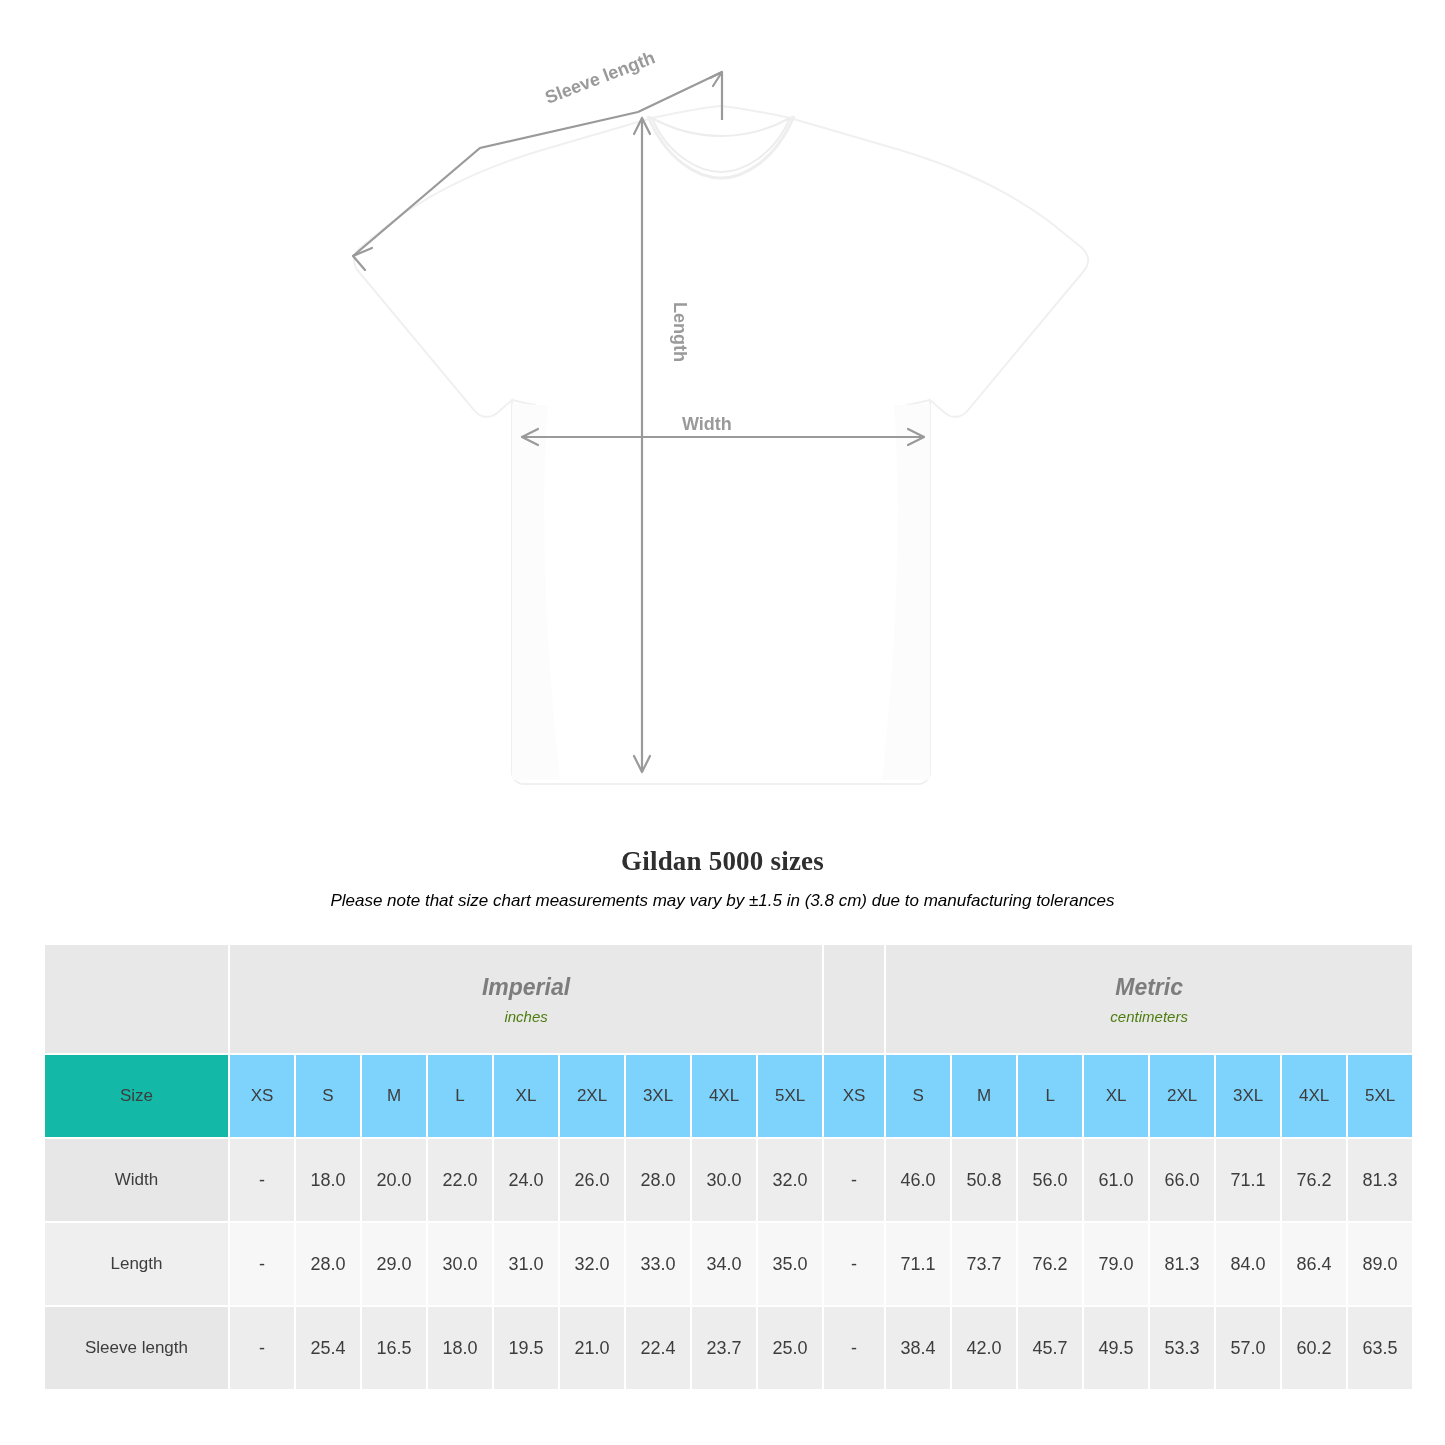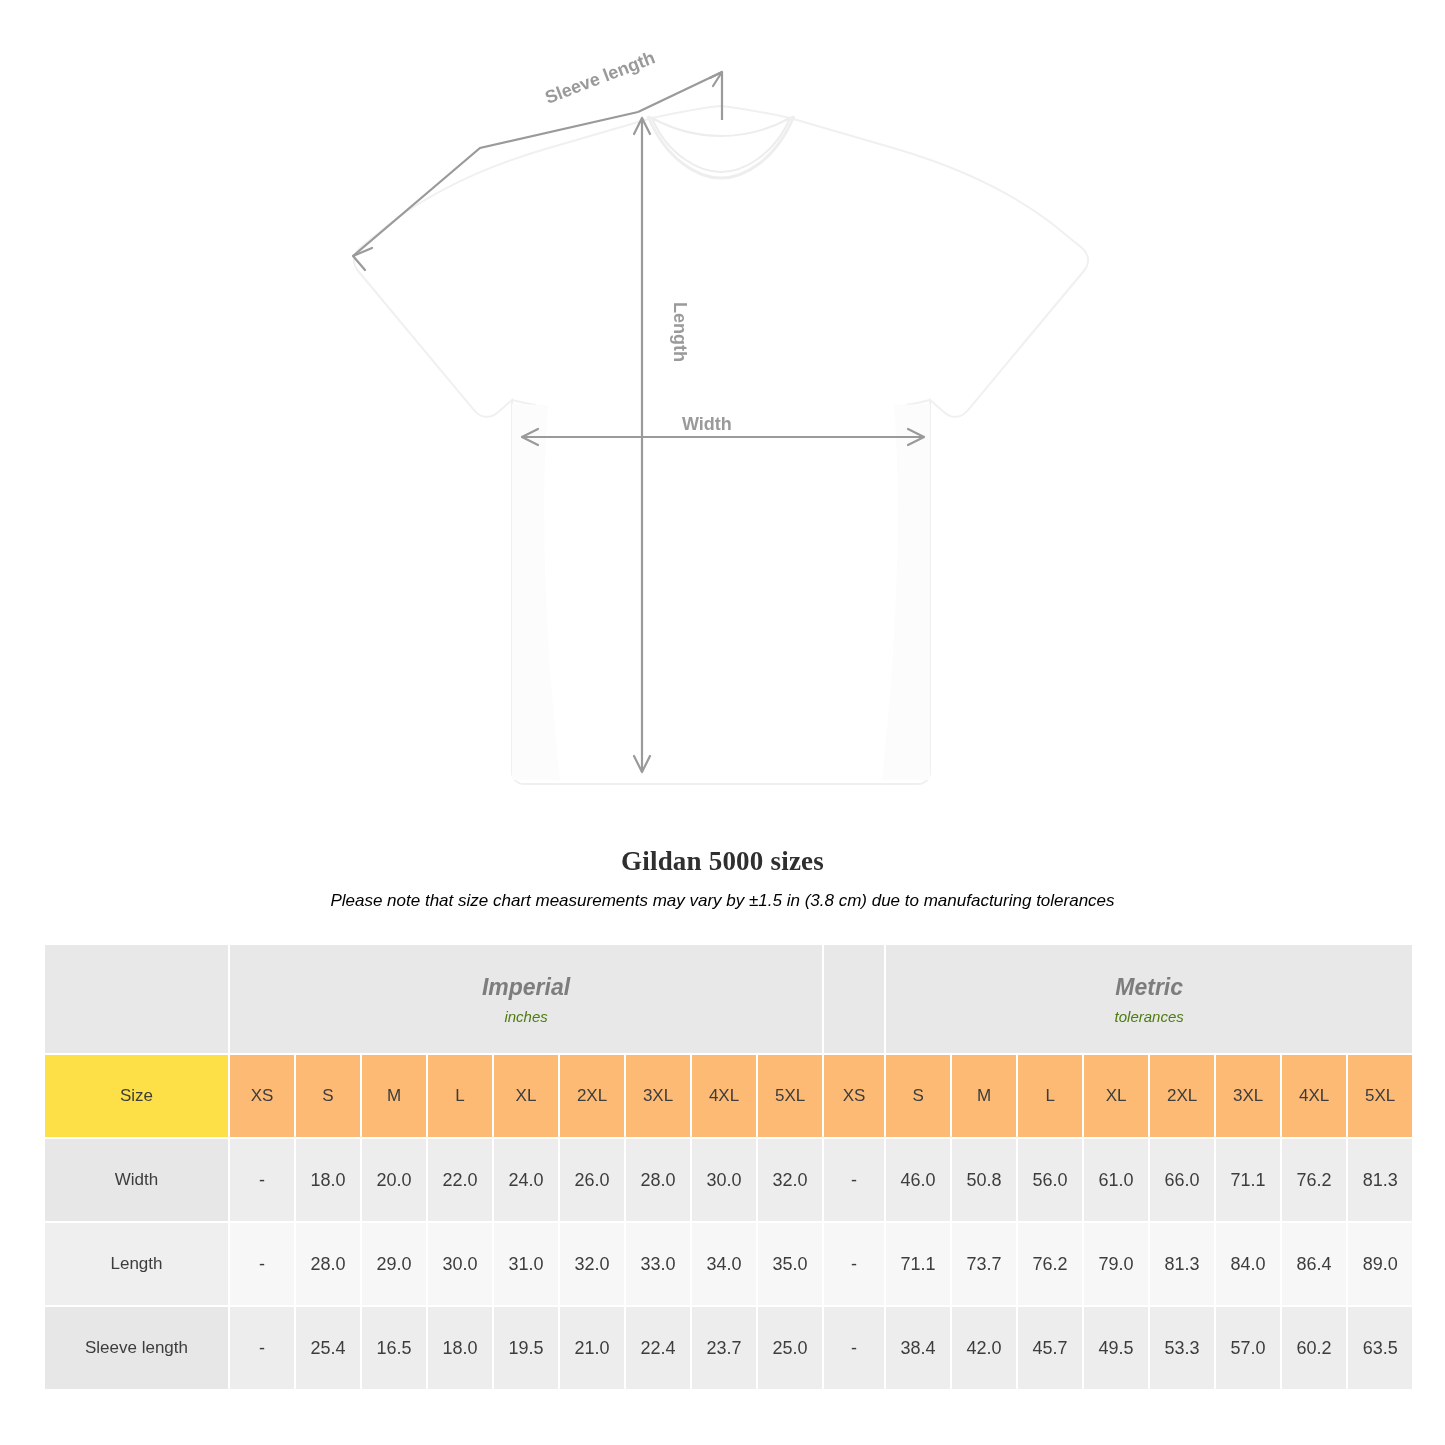--- a/index.html
+++ b/index.html
@@ -70,29 +70,29 @@
     color: #7d7d7d;
     line-height: 1.25;
   }
   .unit-sub {
     font-size: 15px;
     font-style: italic;
     color: #4d7c0f;
     margin-top: 6px;
   }
   .row-head {
-    background: #fde047;
+    background: #14b8a6;
     font-weight: bold;
     font-size: 17px;
     color: #3d3d3d;
     width: 185px;
     height: 84px;
   }
   .col-head {
-    background: #fdba74;
+    background: #7dd3fc;
     font-weight: bold;
     font-size: 17px;
     color: #3d3d3d;
     height: 84px;
   }
   tr.band-a td { background: #ededed; }
   tr.band-b td { background: #f7f7f7; }
   tr.band-a td.row-head { background: #e7e7e7; }
   tr.band-b td.row-head { background: #efefef; }
   td.val {
@@ -187,21 +187,21 @@
     <tbody id="table-body">
         <tr>
           <td class="unit-head"></td>
           <td class="unit-head" colspan="9">
             <div class="unit-name">Imperial</div>
             <div class="unit-sub">inches</div>
           </td>
           <td class="unit-head gap-col"></td>
           <td class="unit-head" colspan="8">
             <div class="unit-name">Metric</div>
-            <div class="unit-sub">tolerances</div>
+            <div class="unit-sub">centimeters</div>
           </td>
         </tr>
         <tr>
           <td class="row-head">Size</td>
           <td class="col-head sizecell">XS</td>
           <td class="col-head sizecell">S</td>
           <td class="col-head sizecell">M</td>
           <td class="col-head sizecell">L</td>
           <td class="col-head sizecell">XL</td>
           <td class="col-head sizecell">2XL</td>

